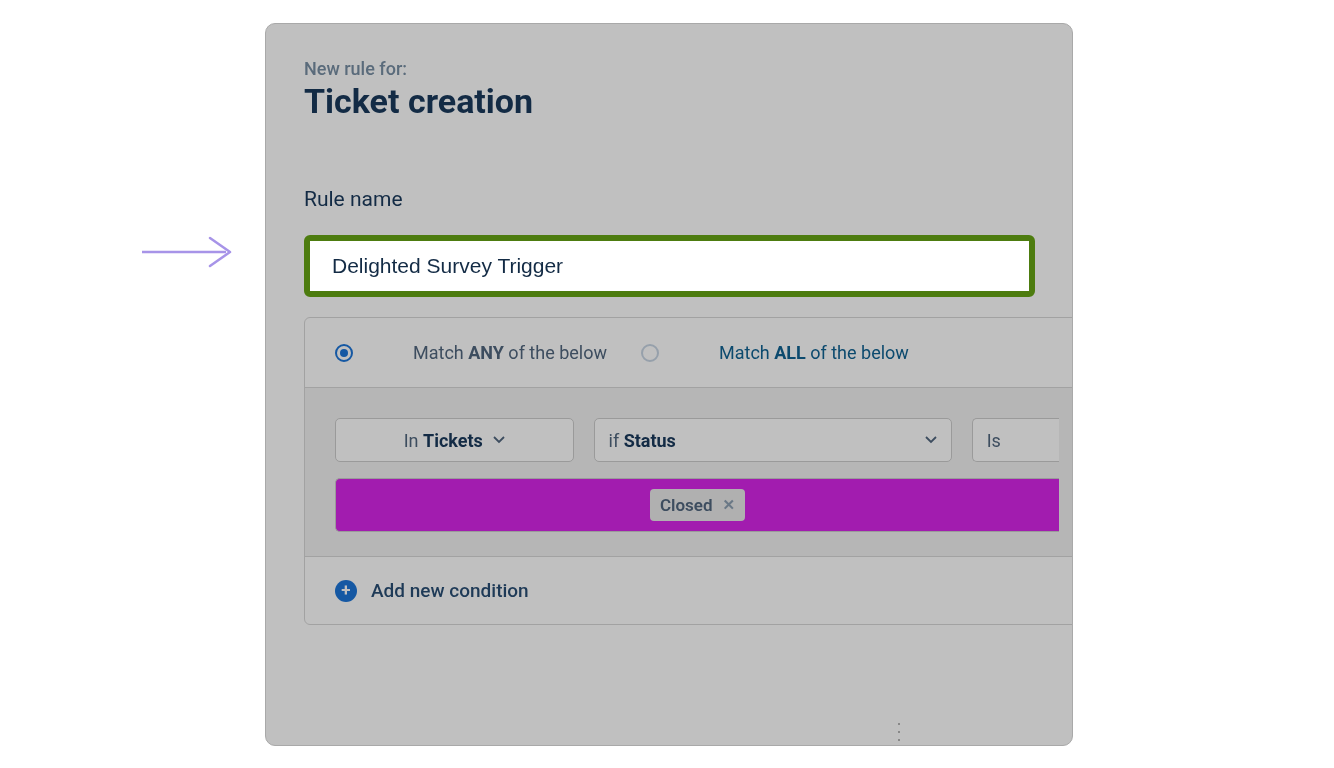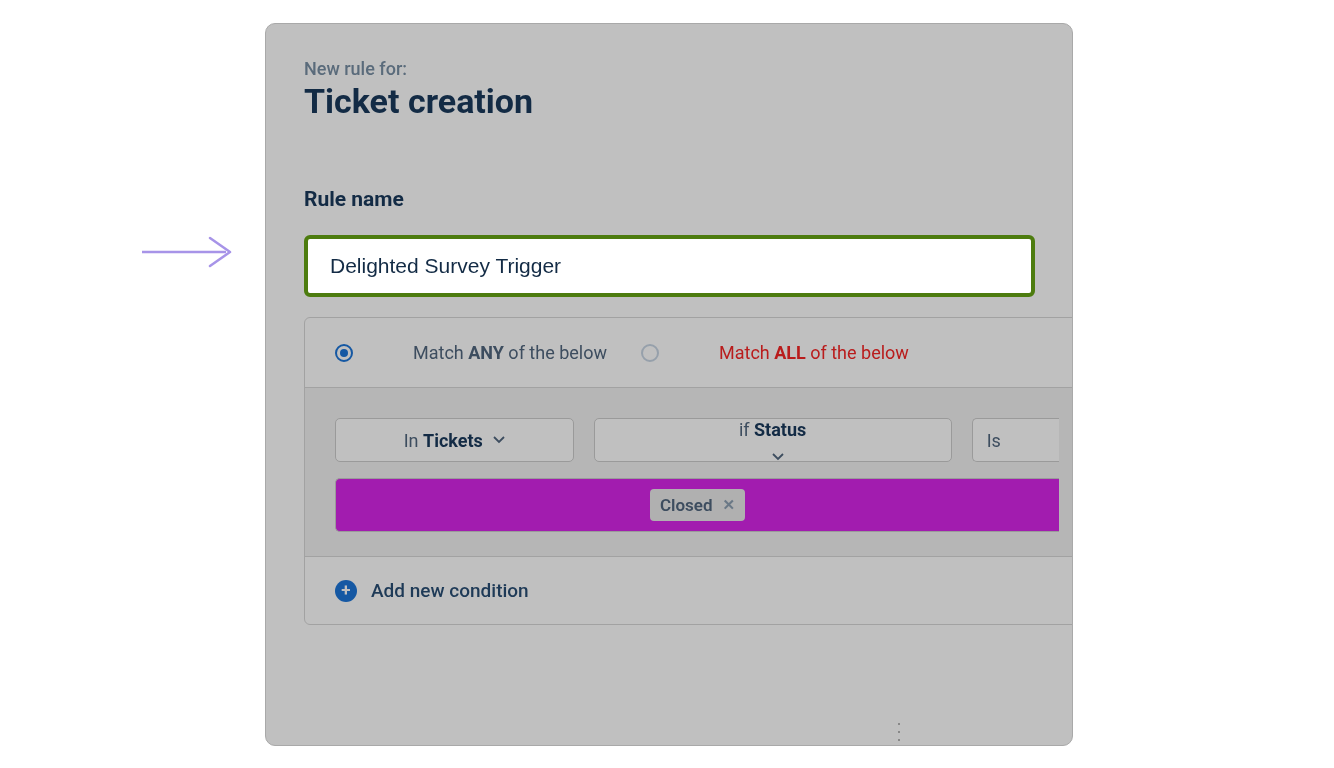--- a/index.html
+++ b/index.html
@@ -42,29 +42,29 @@
   }
   .title {
     color: #132b45;
     font-size: 34px;
     font-weight: 700;
     margin-top: 2px;
   }
   .field-label {
     color: #132b45;
     font-size: 21px;
-    font-weight: 700;
+    font-weight: 400;
     margin-top: 66px;
   }
   .text-input {
     margin-top: 24px;
     width: 731px;
     height: 62px;
     background: #ffffff;
-    border: 4px solid #4d7c0f;
+    border: 6px solid #4d7c0f;
     border-radius: 6px;
     padding: 0 22px;
     color: #132b45;
     font-size: 21px;
     font-weight: 500;
     outline: none;
   }
   .section-label {
     color: #132b45;
     font-size: 21px;
@@ -86,21 +86,21 @@
     border-bottom: 1px solid #a2a2a2;
   }
   .radio-option {
     display: flex;
     align-items: center;
     gap: 12px;
     cursor: pointer;
     font-size: 18px;
     color: #3d4d5f;
   }
-  .radio-option.unselected { color: #b91c1c; }
+  .radio-option.unselected { color: #0c4a6e; }
   .radio-outer {
     width: 18px; height: 18px;
     border-radius: 50%;
     border: 2px solid #1558a3;
     display: flex;
     align-items: center;
     justify-content: center;
     flex-shrink: 0;
   }
   .radio-outer.off { border-color: #96a0ab; }
@@ -128,21 +128,21 @@
     padding: 0 14px;
     color: #3d4d5f;
     font-size: 18px;
     cursor: pointer;
   }
   .dropdown .bold { font-weight: 700; color: #132b45; }
   .dropdown .caret {
     margin-left: 10px;
   }
   .dd1 { width: 248px; justify-content: center; }
-  .dd2 { width: 373px; flex-direction: column; }
+  .dd2 { width: 373px; }
   .dd3 { width: 90px; border-radius: 5px 0 0 5px; border-right: none; }
   .chips-row {
     background: #b6b6b6;
     padding: 0 30px 24px 30px;
     border-bottom: 1px solid #a2a2a2;
   }
   .chips-container {
     background: #a21caf;
     border: 1px solid #9a9a9a;
     border-radius: 5px 0 0 5px;

